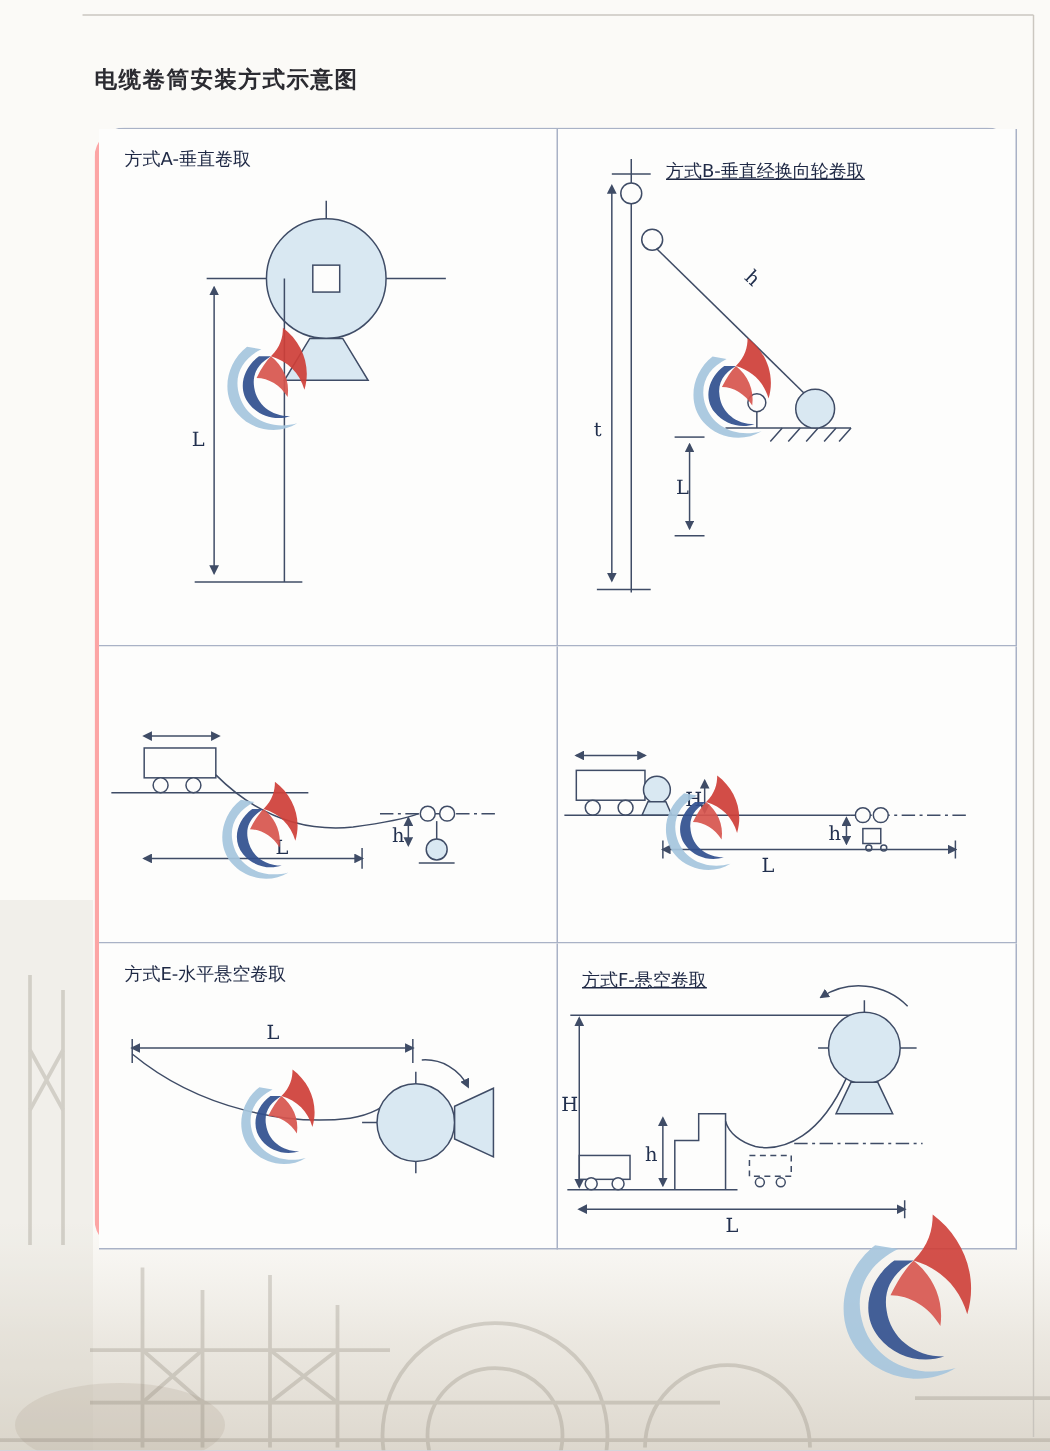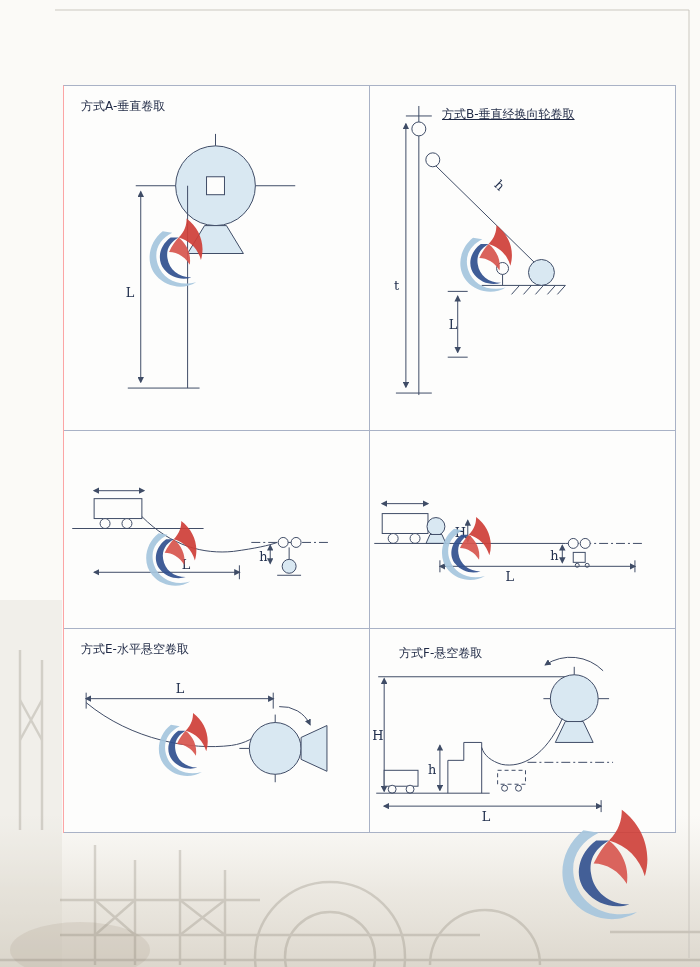--- a/index.html
+++ b/index.html
@@ -5,26 +5,26 @@
   * { margin:0; padding:0; box-sizing:border-box; }
   html,body { width:700px; }
   body { background:#e9e7e2; font-family:"DejaVu Sans","Liberation Sans",sans-serif; }
   .page { position:relative; width:700px; height:967px; background:#fbfaf7; overflow:hidden; }
   .bg-art { position:absolute; inset:0; z-index:0; pointer-events:none; }
   .fg-art { position:absolute; inset:0; z-index:3; pointer-events:none; }
   .title { position:absolute; left:63px; top:44px; font-size:15px; font-weight:bold;
            color:#2b2b31; letter-spacing:1px; z-index:1; }
   .grid { position:absolute; left:63px; top:85px; z-index:1; display:grid;
           grid-template-columns:306px 306px; grid-template-rows:345px 198px 204px;
-          border-top:1px solid #a9b2c6; border-left:1px solid #fca5a5; }
+          border-top:1px solid #a9b2c6; border-left:3px solid #fca5a5;border-radius:20px; }
   .panel { position:relative; border-right:1px solid #a9b2c6; border-bottom:1px solid #a9b2c6;
            background:#fdfdfc; overflow:hidden; }
   .panel-label { position:absolute; left:17px; top:12px; font-size:12px; color:#1f2945; z-index:2; white-space:nowrap; }
   .panel-b .panel-label { left:72px; top:20px;text-decoration:underline; }
-  .panel-f .panel-label { top:16px; left:29px; }
+  .panel-f .panel-label { top:16px; left:16px;text-decoration:underline; }
   .diagram { position:absolute; inset:0; width:100%; height:100%; }
   .diagram line, .diagram path, .diagram circle, .diagram rect, .diagram polyline
          { stroke:#3f4c66; stroke-width:1; fill:none; }
   .diagram .fill-reel   { fill:#d9e8f2; }
   .diagram .fill-white  { fill:#fdfdfc; }
   .diagram text { font-family:"DejaVu Serif","Liberation Serif",serif; font-size:13px;
                   fill:#22304e; stroke:none; }
   .wm { opacity:0.92; }
 </style>
 </head>
@@ -73,20 +73,21 @@
       <line x1="42" y1="660" x2="42" y2="830"></line>
       <path d="M20,700 L42,740 M42,700 L20,740"></path>
       <line x1="0" y1="960" x2="700" y2="960"></line>
     </g>
     <g stroke="#c6c2bb" stroke-width="1" opacity="0.9">
       <line x1="55" y1="10" x2="689" y2="10"></line>
       <line x1="689" y1="10" x2="689" y2="958"></line>
     </g>
   </svg>
 
+  <div class="title">电缆卷筒安装方式示意图</div>
 
   <div class="grid">
 
     <div class="panel panel-a">
       <div class="panel-label">方式A-垂直卷取</div>
       <svg class="diagram" viewBox="0 0 306 345">
         <g>
           <line x1="72" y1="100" x2="232" y2="100"></line>
           <line x1="152" y1="48" x2="152" y2="150"></line>
           <circle class="fill-reel" cx="152" cy="100" r="40"></circle>

